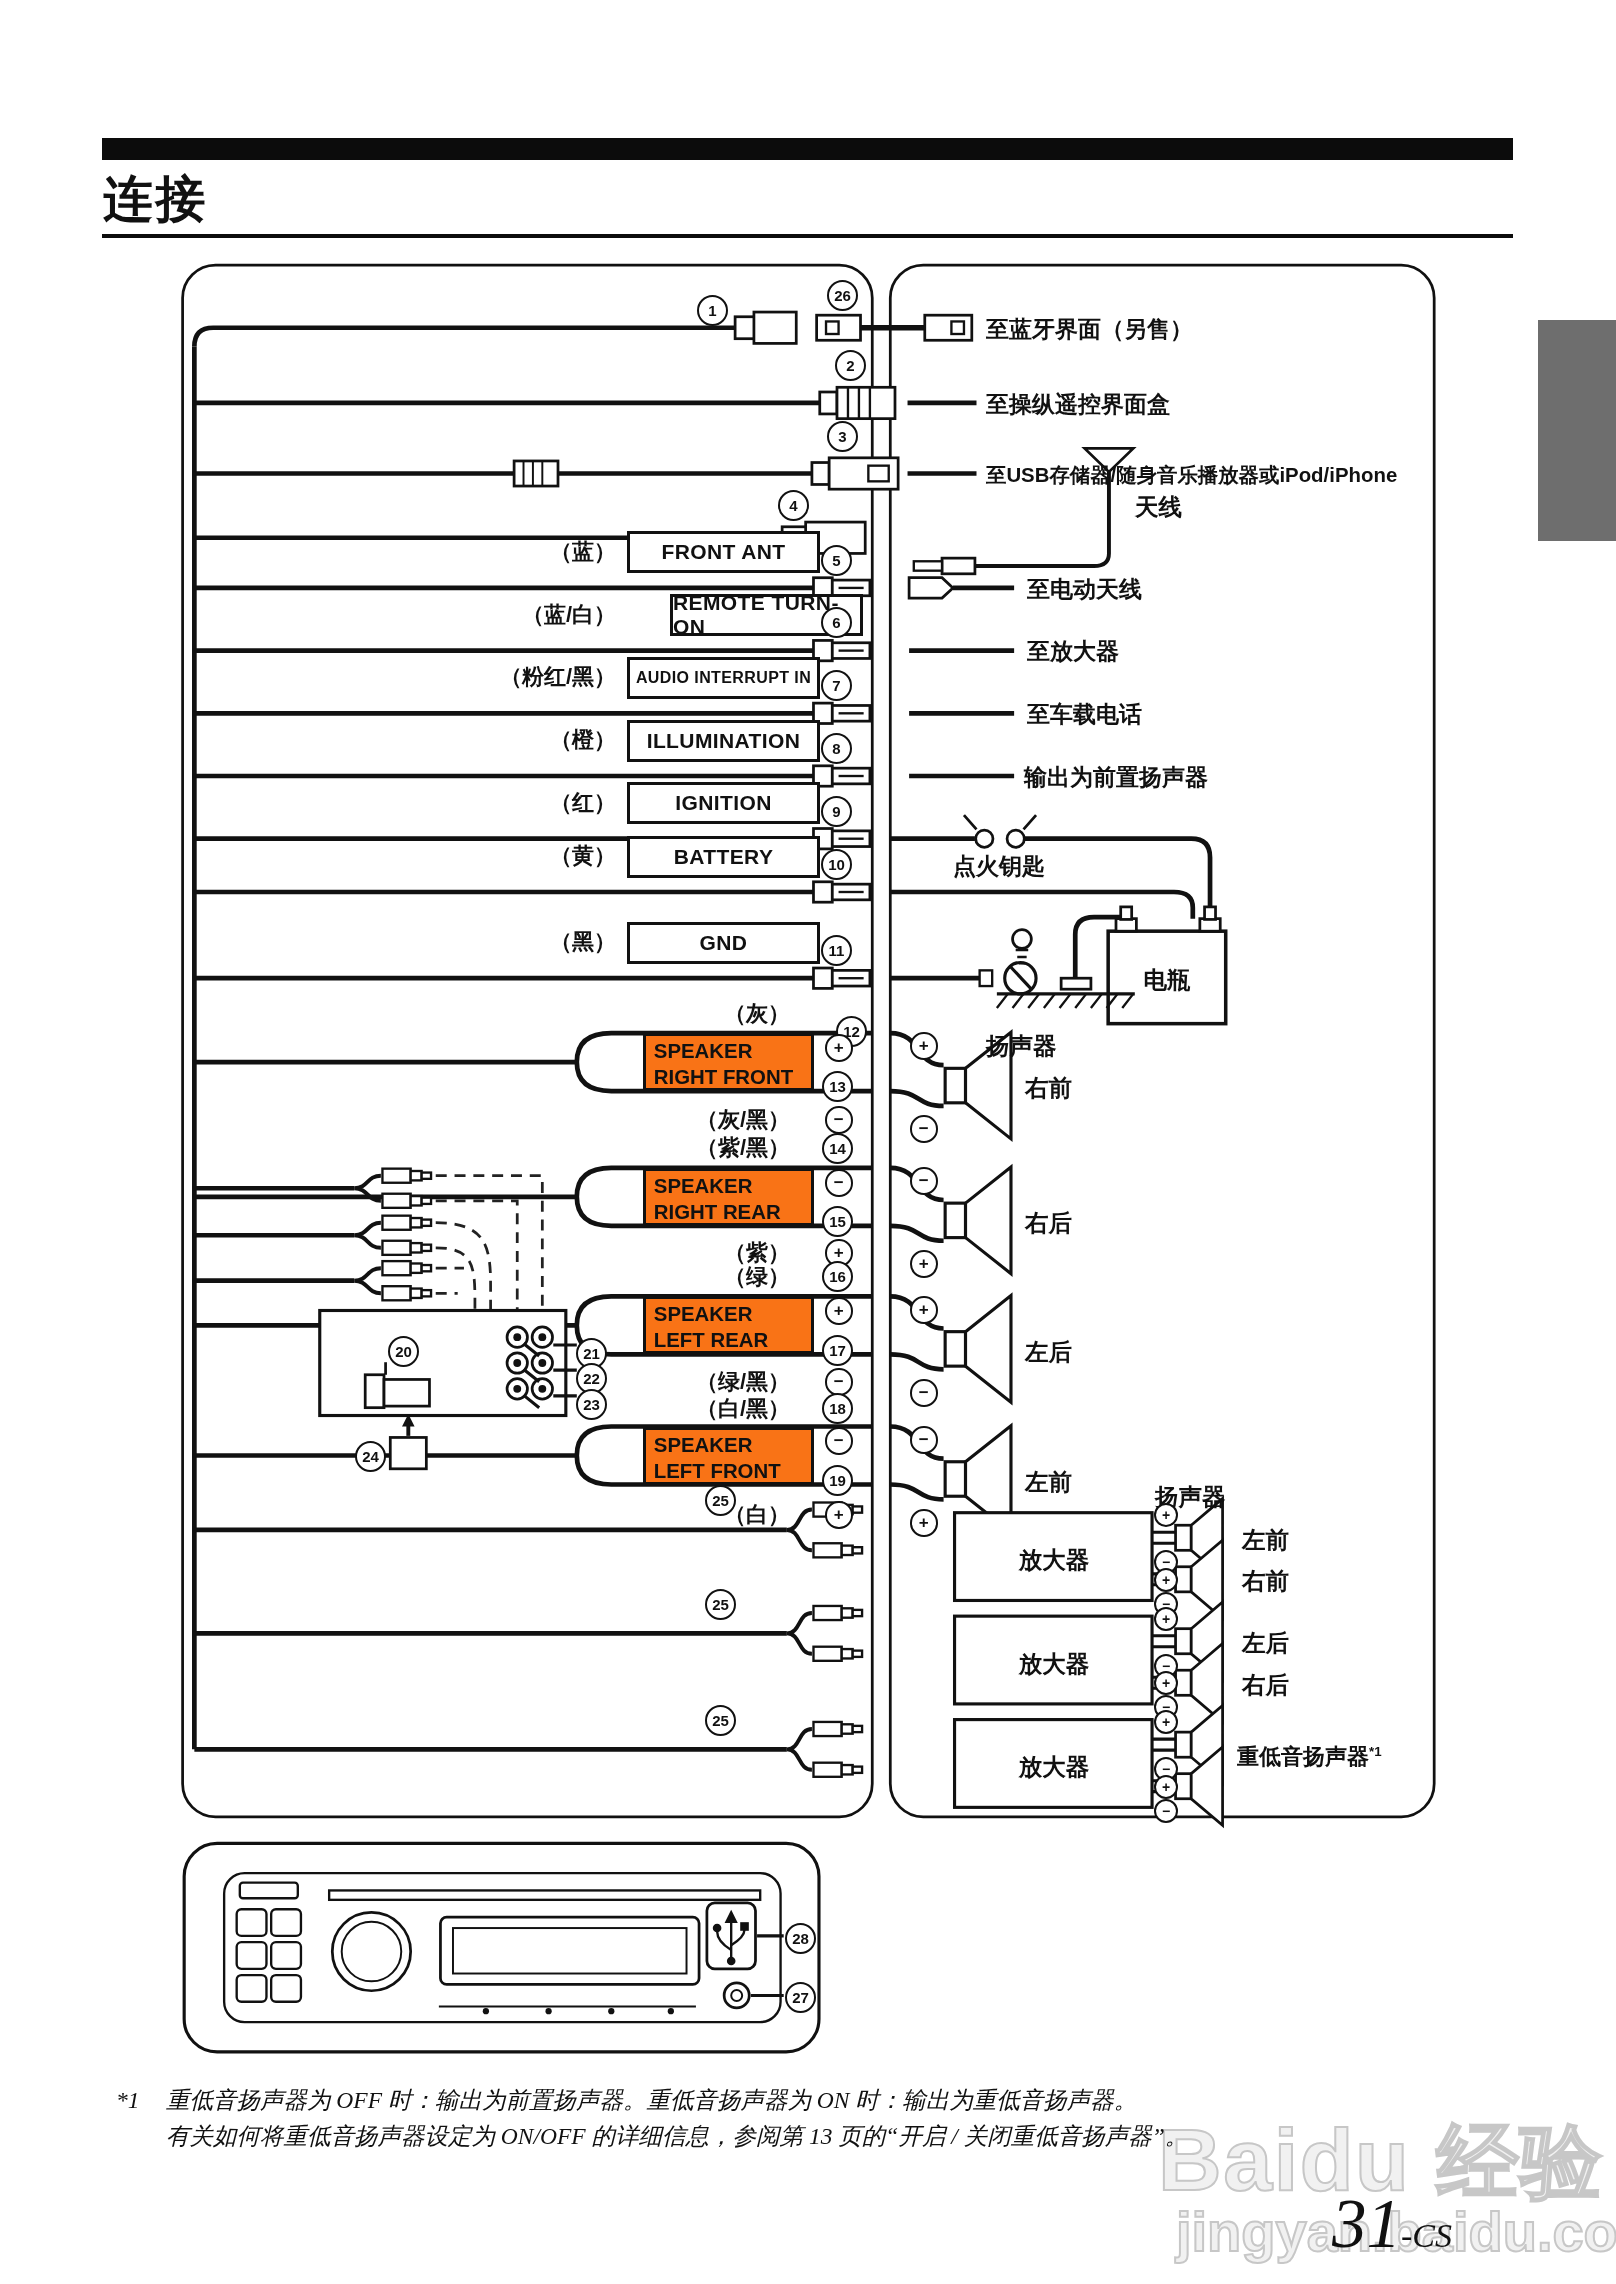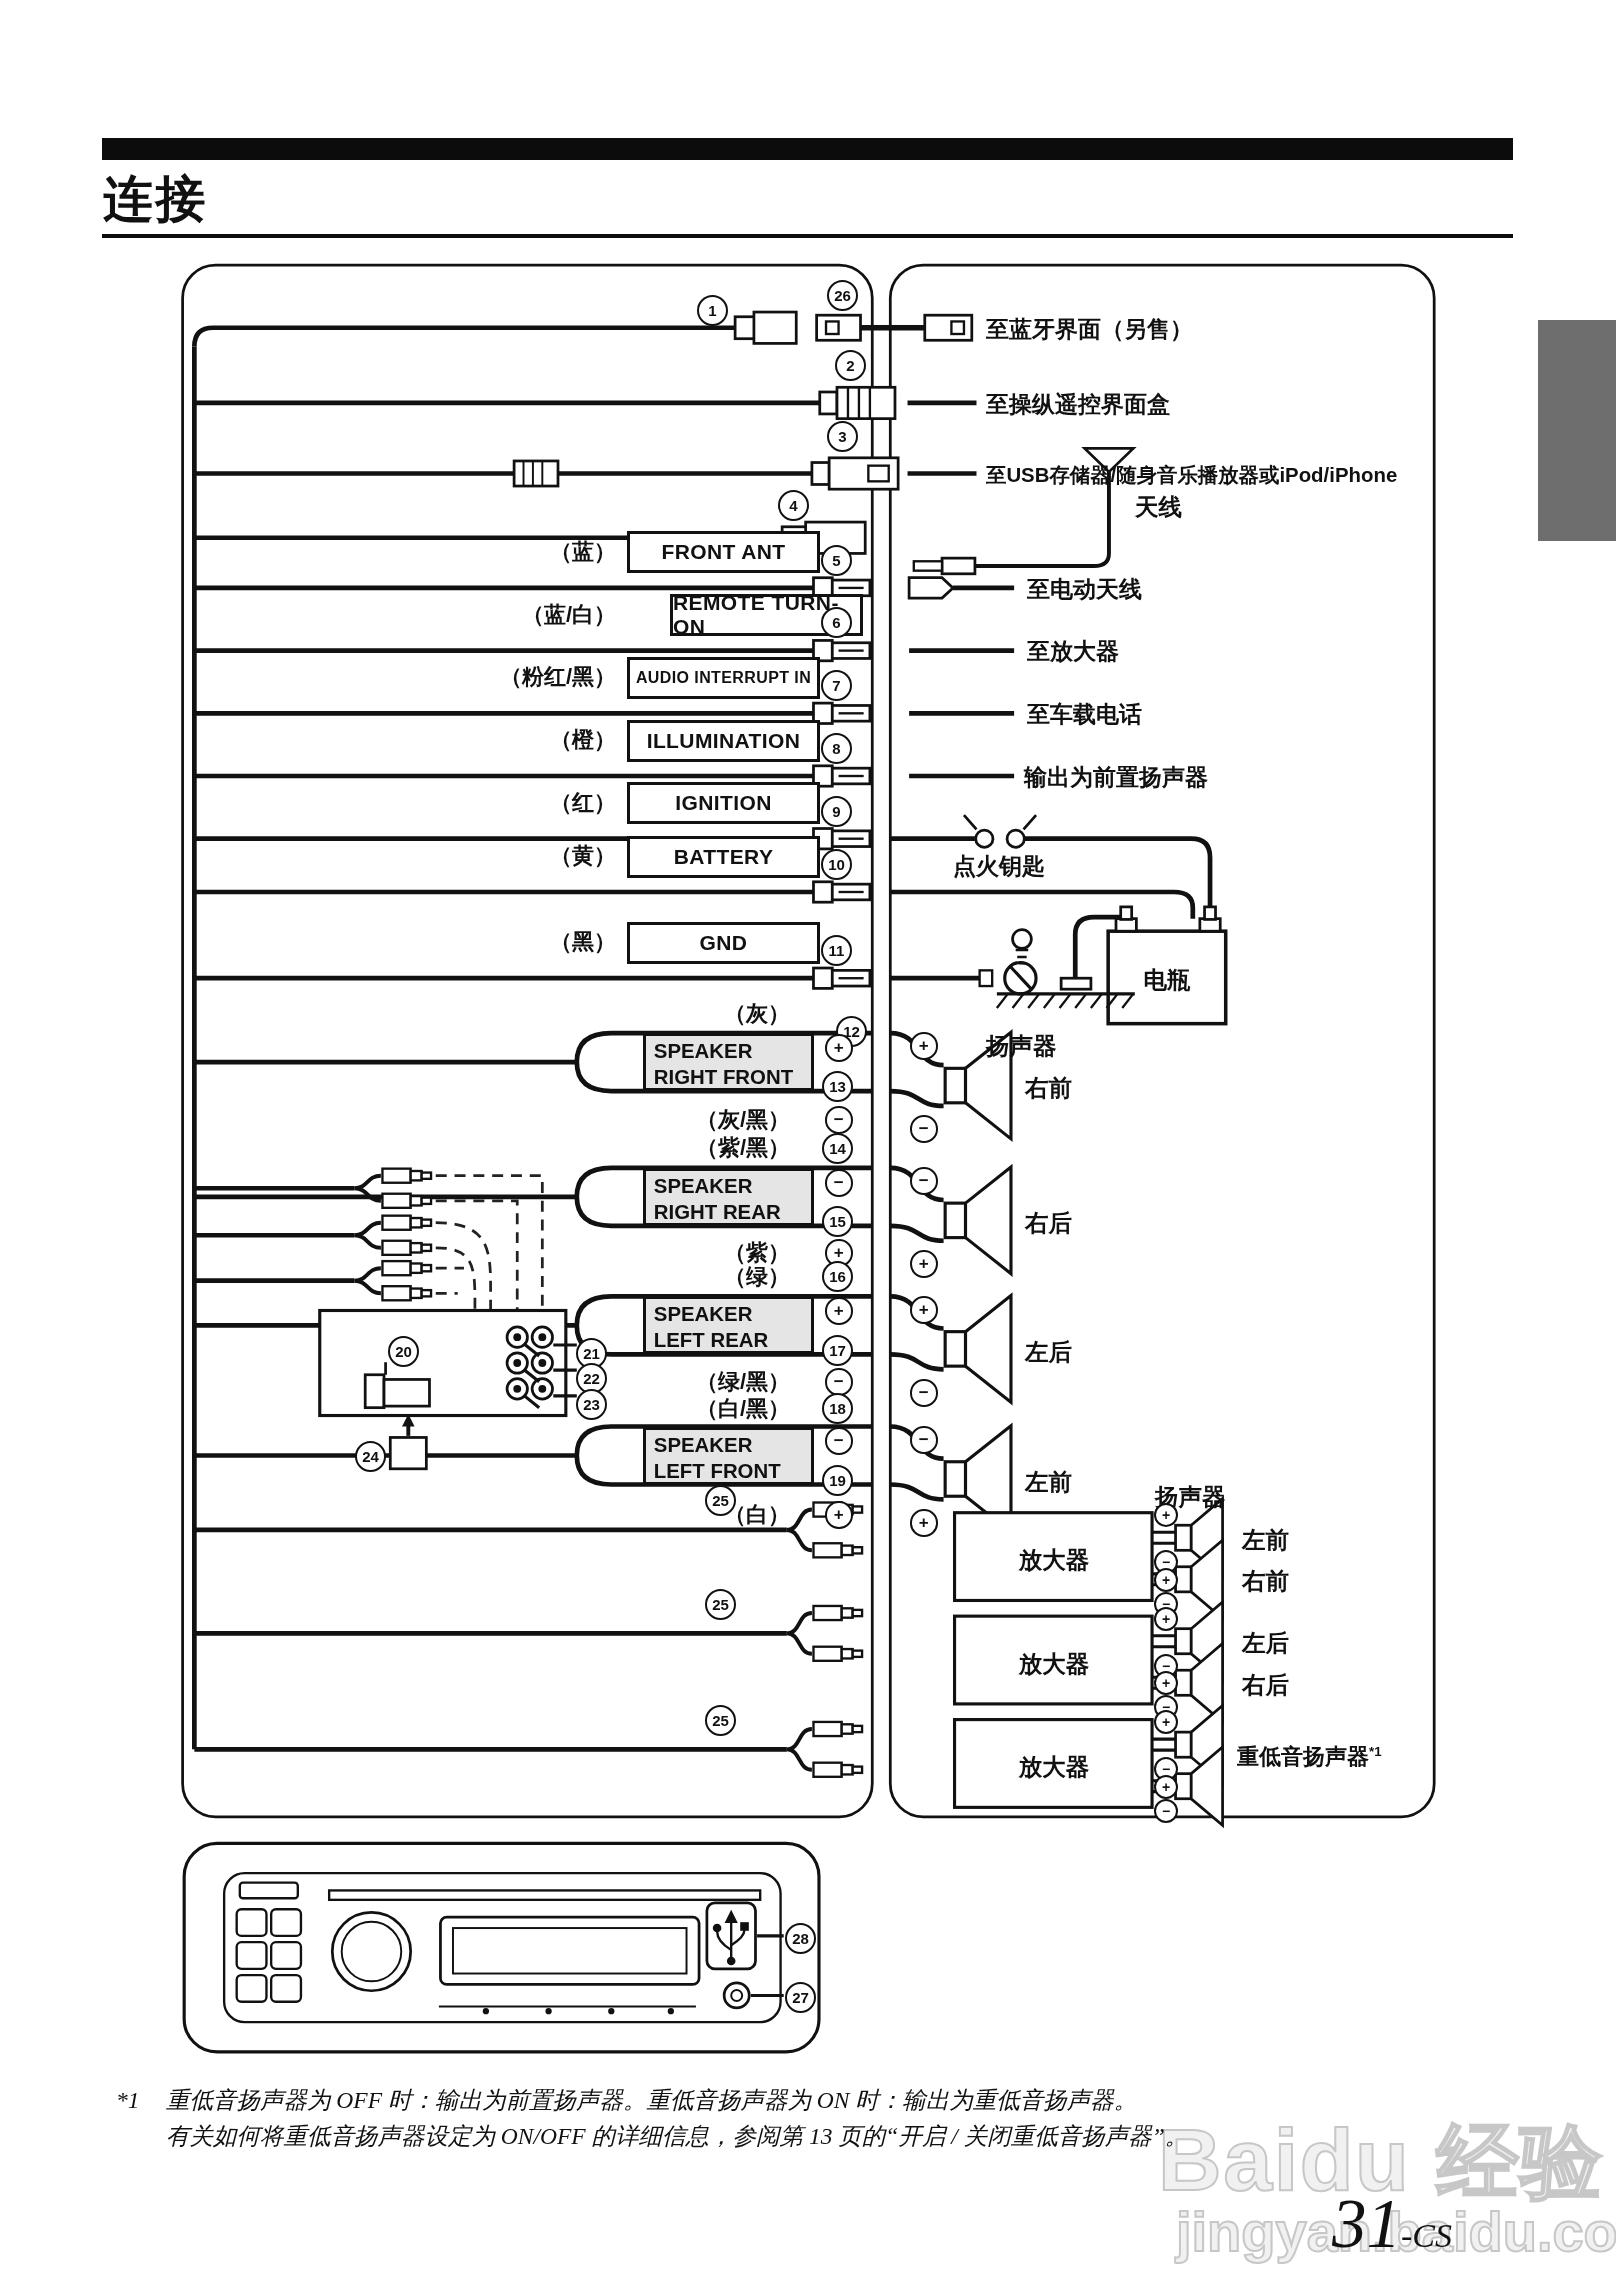--- a/index.html
+++ b/index.html
@@ -14,21 +14,21 @@
   
   .cnum{width:27px;height:27px;border:2.4px solid #111;border-radius:50%;background:#fff;
         font-size:15px;font-weight:bold;display:flex;align-items:center;justify-content:center;z-index:6;}
   
   .sign{width:23.5px;height:23.5px;border:2.4px solid #111;border-radius:50%;background:#fff;
         font-size:17px;font-weight:bold;display:flex;align-items:center;justify-content:center;z-index:6;}
   .sign.sm{width:20.4px;height:20.4px;font-size:14px;}
   
   .wbox{border:3.9px solid #111;background:#fff;display:flex;align-items:center;justify-content:center;
         font-size:21px;font-weight:bold;z-index:5;letter-spacing:0.4px;}
-  .spkbox{border:3.9px solid #111;background:#e5e5e5;z-index:5;font-size:20.4px;font-weight:bold;
+  .spkbox{border:3.9px solid #111;background:#f97316;z-index:5;font-size:20.4px;font-weight:bold;
           line-height:26px;padding:1.6px 0 0 7.8px;box-sizing:border-box;}
   .clabel{font-size:22px;font-weight:bold;text-align:right;z-index:5;}
   .dest{font-size:23px;font-weight:bold;z-index:5;white-space:nowrap;}
   .dest.small{font-size:20.4px;}
   .cn30{font-size:23.5px;font-weight:bold;z-index:5;white-space:nowrap;}
   .ampbox-label{font-size:23.5px;font-weight:bold;text-align:center;z-index:5;}
   .supnote{font-size:13.3px;font-weight:bold;vertical-align:super;}
   
   .foot{font-family:"Liberation Serif",serif;font-style:italic;font-size:23.5px;line-height:36px;z-index:5;}
   

